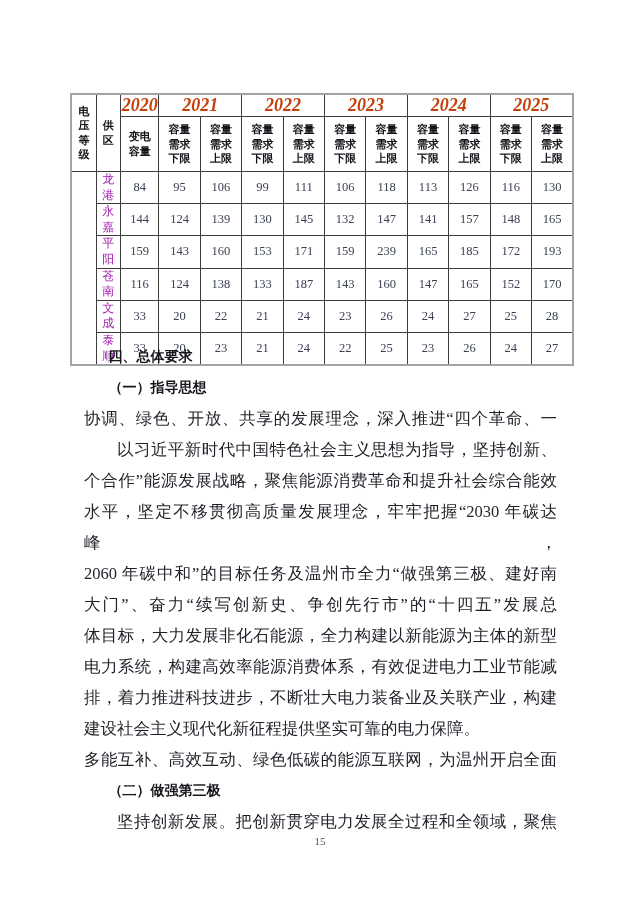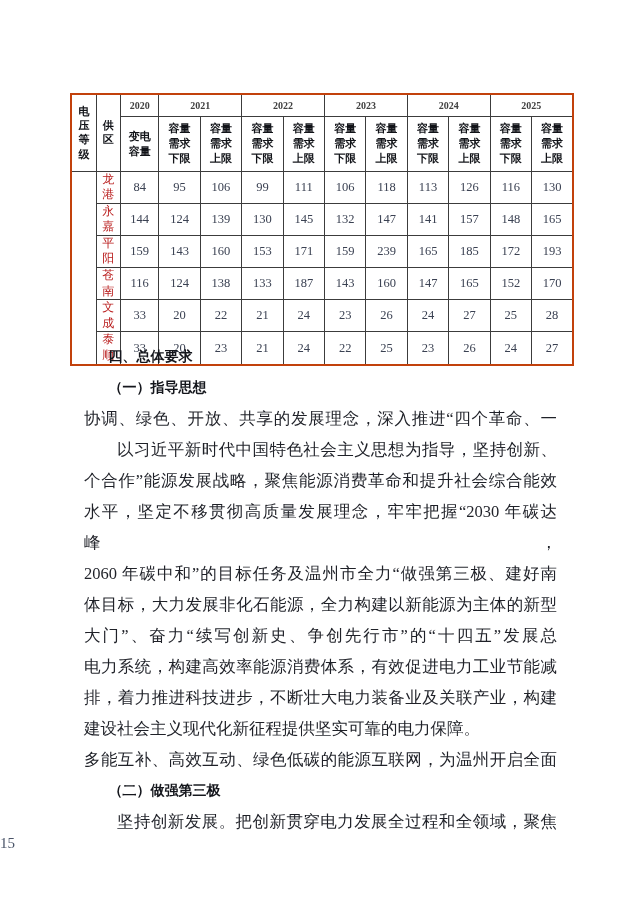--- a/index.html
+++ b/index.html
@@ -17,37 +17,38 @@
   .table-wrap {
     position: absolute;
     left: 70px;
     top: 93px;
     width: 504px;
   }
   table.cap {
     border-collapse: collapse;
     table-layout: fixed;
     width: 100%;
-    border: 2px solid #c2410c;
+    border: 2px solid #a3a3a3;
   }
   table.cap th, table.cap td {
     border: 1px solid #3c3c3c;
     padding: 0;
     text-align: center;
     vertical-align: middle;
     overflow: hidden;
   }
   tr.year-row { height: 22px; }
   tr.sub-row  { height: 55px; margin-left: 20px; }
   tr.data-row { height: 28px; }
   .year {
     font-family: "Liberation Serif", "DejaVu Serif", serif;
     font-weight: bold;
-    font-size: 10px;
-    color: #404040;
+    font-size: 18px;
+    color: #c2410c;
+    font-style: italic;
   }
   .cjk-head {
     font-family: "Liberation Sans", "DejaVu Sans", sans-serif;
     font-weight: bold;
     font-size: 11px;
     line-height: 1.35;
     color: #111318;
   }
   .stack {
     display: inline-block;
@@ -57,21 +58,21 @@
   }
   .wrap2 {
     display: inline-block;
     width: 2.1em;
     word-break: break-all;
   }
   .region {
     font-family: "Liberation Sans", "DejaVu Sans", sans-serif;
     font-weight: normal;
     font-size: 12px;
-    color: #b91c1c;
+    color: #a21caf;
   }
   td.num {
     font-family: "Liberation Serif", "DejaVu Serif", serif;
     font-size: 12.5px;
     color: #3a4152;
   }
 
   
   .text-block {
     position: absolute;
@@ -99,23 +100,23 @@
     text-align: justify;
     text-align-last: justify;
   }
   .line.indent { text-indent: 2em; }
 
   .page-number {
     position: absolute;
     top: 835px;
     left: 0;
     width: 100%;
-    text-align: left;
-    font-family: "Liberation Serif", "DejaVu Serif", serif;
-    font-size: 15px;
+    text-align: center;
+    font-family: "Liberation Serif", "DejaVu Serif", serif;
+    font-size: 11px;
     color: #4a5468;
   }
 </style>
 </head>
 <body>
 
 <div class="page">
 
   <div class="table-wrap">
     <table class="cap">
@@ -249,22 +250,22 @@
 
   <div class="text-block">
     <div class="heading">四、总体要求</div>
     <div class="heading">（一）指导思想</div>
     <div id="para1">
         <div class="line j">协调、绿色、开放、共享的发展理念，深入推进“四个革命、一</div>
         <div class="line j indent">以习近平新时代中国特色社会主义思想为指导，坚持创新、</div>
         <div class="line j">个合作”能源发展战略，聚焦能源消费革命和提升社会综合能效</div>
         <div class="line j">水平，坚定不移贯彻高质量发展理念，牢牢把握“2030 年碳达峰，</div>
         <div class="line j">2060 年碳中和”的目标任务及温州市全力“做强第三极、建好南</div>
+        <div class="line j">大门”、奋力“续写创新史、争创先行市”的“十四五”发展总</div>
         <div class="line j">体目标，大力发展非化石能源，全力构建以新能源为主体的新型</div>
-        <div class="line j">大门”、奋力“续写创新史、争创先行市”的“十四五”发展总</div>
         <div class="line j">电力系统，构建高效率能源消费体系，有效促进电力工业节能减</div>
         <div class="line j">排，着力推进科技进步，不断壮大电力装备业及关联产业，构建</div>
         <div class="line">建设社会主义现代化新征程提供坚实可靠的电力保障。</div>
         <div class="line j">多能互补、高效互动、绿色低碳的能源互联网，为温州开启全面</div>
       </div>
     <div class="heading">（二）做强第三极</div>
     <div id="para2">
         <div class="line j indent">坚持创新发展。把创新贯穿电力发展全过程和全领域，聚焦</div>
       </div>
   </div>

